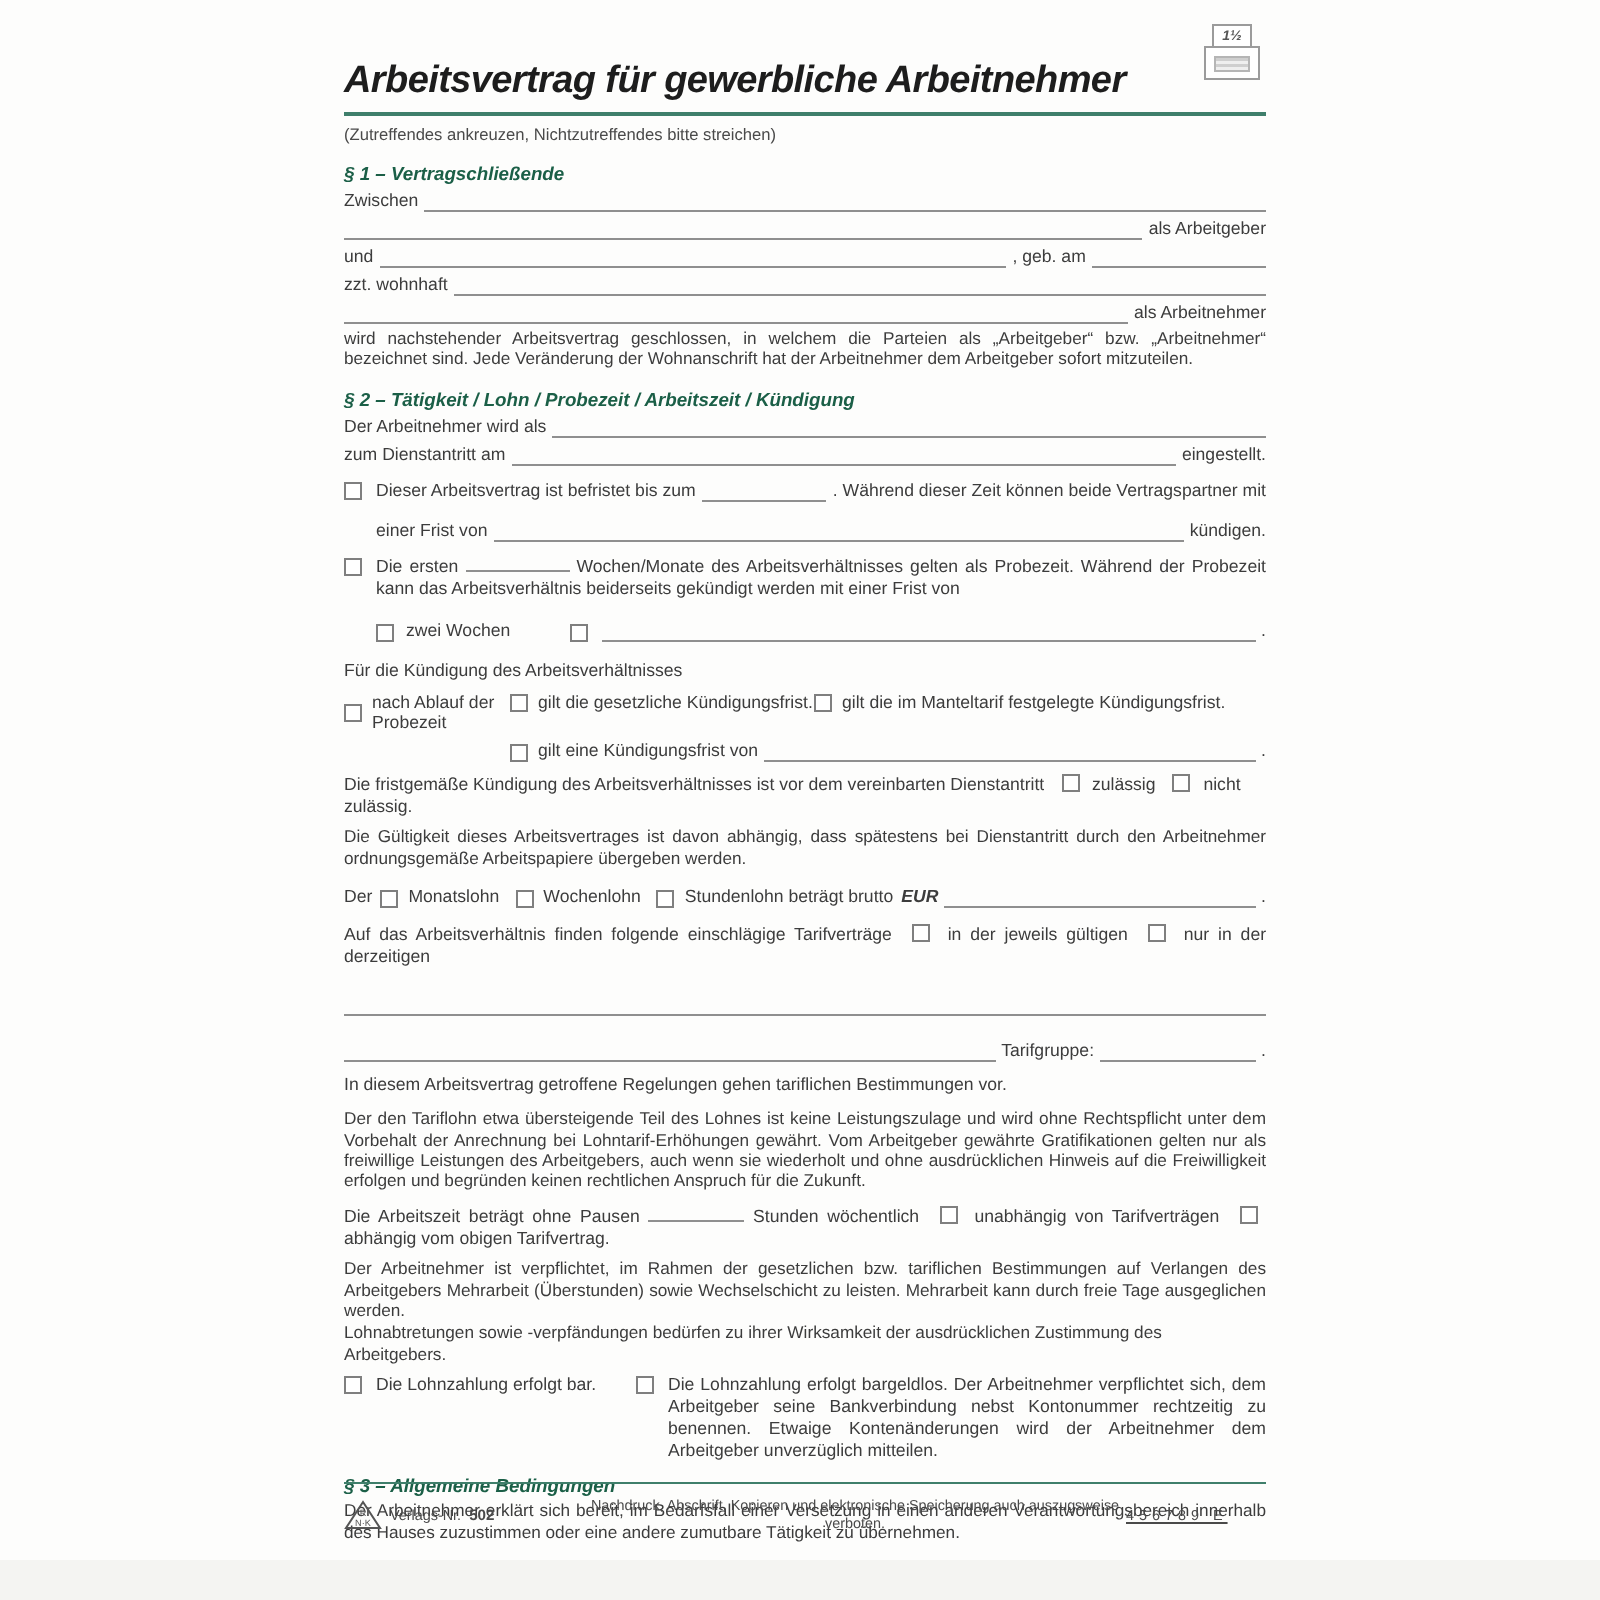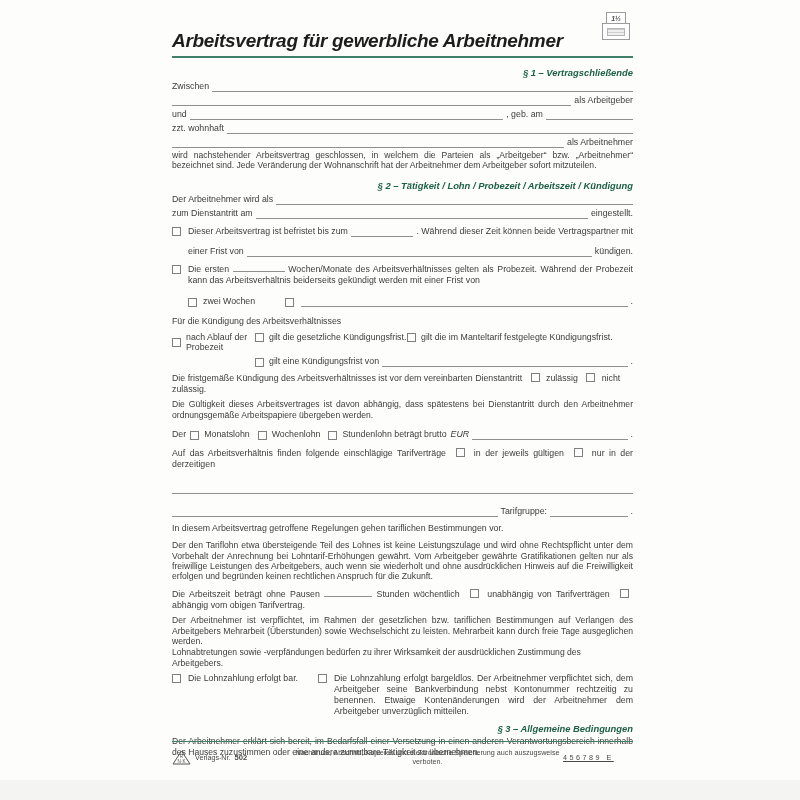--- a/index.html
+++ b/index.html
@@ -16,21 +16,21 @@
 
   
   .copyicon { position:absolute; top:12px; right:167px; width:34px; text-align:center; }
   .ci-tab { width:20px; height:12px; margin:0 auto; border:1px solid #9b9b9b; background:#fff;
             font-size:7px; font-weight:bold; color:#555; line-height:11px; font-style:italic; }
   .ci-body { width:28px; height:17px; margin:-1px auto 0; border:1px solid #9b9b9b; background:#fff;
              display:flex; align-items:center; justify-content:center; }
   .ci-slot { width:18px; height:8px; background:repeating-linear-gradient(#cfcfcf 0 1.5px,#efefef 1.5px 3px);
              border:1px solid #b5b5b5; }
 
-  .sec-head { font-size:9.4px; font-weight:bold; font-style:italic; color:#1b5f47; margin-top:9px;text-align:right; }
+  .sec-head { font-size:9.4px; font-weight:bold; font-style:italic; color:#1b5f47; margin-top:9px; }
 
   .frow { display:flex; align-items:flex-end; font-size:8.8px; margin-top:3px; line-height:11px; }
   .t  { white-space:nowrap; }
   .fl { flex:1; min-width:14px; border-bottom:1px solid #8f8f8f; height:9px; margin:0 3px; }
   .fl.last { margin-right:0; }
   .fl.first { margin-left:0; }
 
   .cb { display:inline-block; width:9px; height:9px; border:1px solid #7f7f7f; background:#fff;
         vertical-align:-1px; flex:0 0 auto; }
   .cbitem { position:relative; padding-left:16px; font-size:8.8px; line-height:11px; margin-top:7px; }
@@ -47,21 +47,21 @@
   .kgrid .cb { margin-right:5px; margin-top:1px; }
   .kgrid .c1 { flex:0 0 83px; }
   .kgrid .c2 { flex:0 0 152px; }
   .kgrid .c3 { flex:1; }
   .kgrid .cbl { font-size:8.8px; line-height:10.5px; }
 
   .payrow { align-items:flex-start; margin-top:5px; }
   .pay1 { flex:0 0 146px; margin-top:0; }
   .pay2 { flex:1; margin-top:0; text-align:justify; }
 
-  .eur { font-weight:normal; font-style:italic; }
+  .eur { font-weight:bold; font-style:italic; }
 
   .footer { position:absolute; left:172px; right:167px; bottom:14px;
             border-top:1.5px solid #3f7f6b; padding-top:6px;
             display:flex; align-items:center; font-size:7.2px; color:#4a4a4a; }
   .f-left { display:flex; align-items:center; gap:4px; flex:0 0 120px; }
   .f-mid  { flex:1; text-align:center; }
   .f-right{ flex:0 0 70px; text-align:left; letter-spacing:2.5px;text-decoration:underline; }
   .f-left b { font-size:7.6px; }
 </style>
 </head>
@@ -71,20 +71,21 @@
 
   <div class="copyicon">
     <div class="ci-tab">1½</div>
     <div class="ci-body">
         <div class="ci-slot"></div>
       </div>
   </div>
 
   <div class="title">Arbeitsvertrag für gewerbliche Arbeitnehmer</div>
   <div class="title-rule"></div>
+  <div class="subtitle">(Zutreffendes ankreuzen, Nichtzutreffendes bitte streichen)</div>
 
   <div class="sec-head">§ 1 – Vertragschließende</div>
 
   <div class="frow">
     <span class="t">Zwischen</span>
     <span class="fl last"></span>
   </div>
   <div class="frow">
     <span class="fl first"></span>
     <span class="t">als Arbeitgeber</span>

